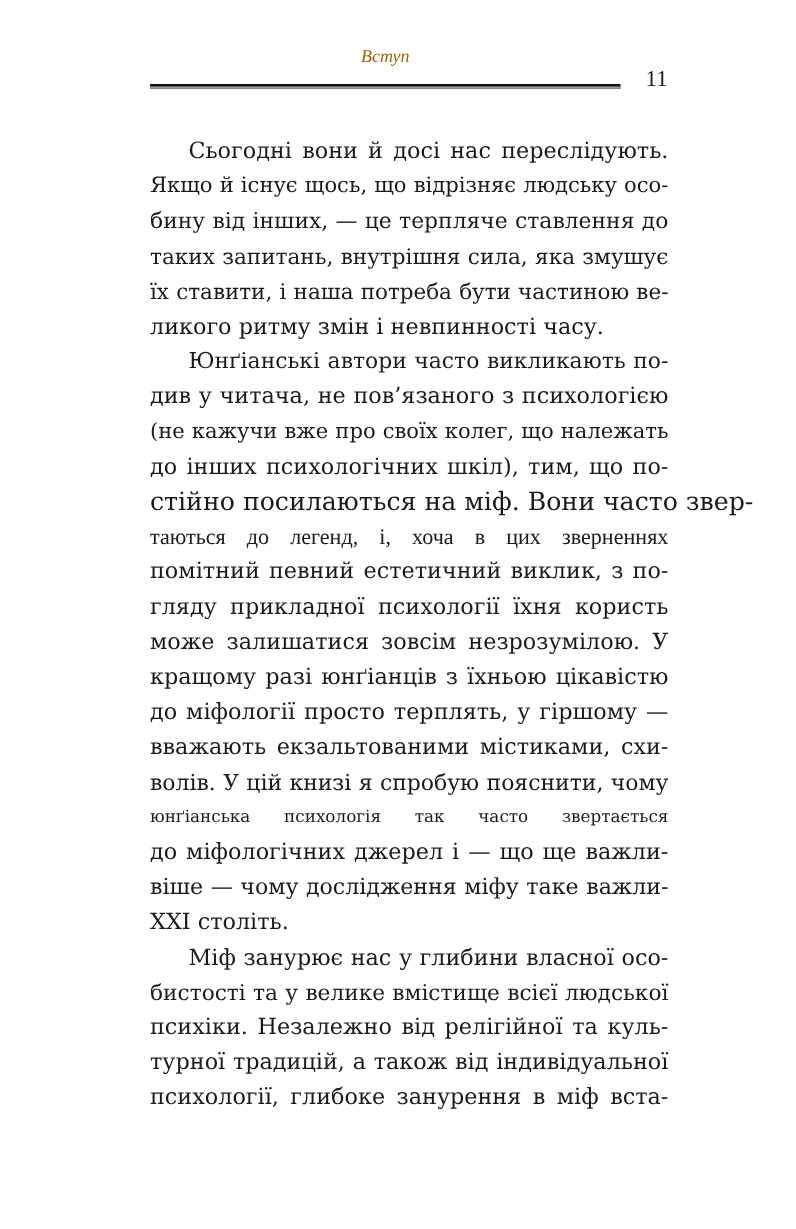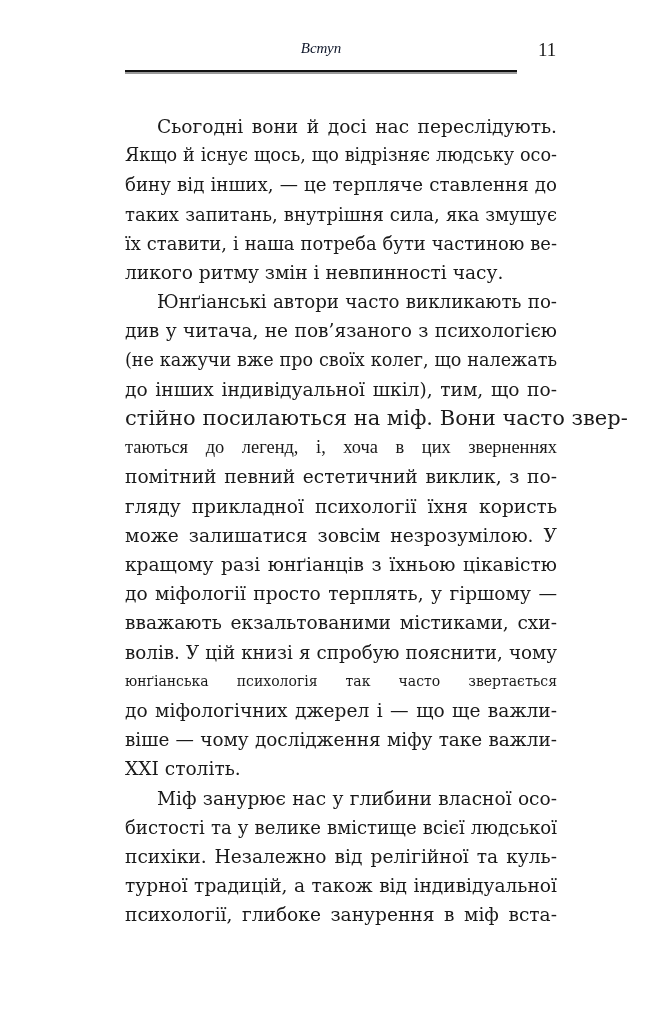--- a/index.html
+++ b/index.html
@@ -17,35 +17,35 @@
     }
     .running-head {
       position: absolute;
       left: 125px;
       top: 40px;
       width: 392px;
       text-align: center;
       font-style: italic;
       font-size: 15px;
       font-family: "Liberation Serif", serif;
-      color: #0f172a;
+      color: #a16207;
     }
     .head-rule {
       position: absolute;
       left: 125px;
       top: 70px;
       width: 392px;
       height: 2px;
       background: #111;
       border-bottom: 2px solid #9a9a9a;
     }
     .page-number {
       position: absolute;
       left: 538px;
-      top: 39px;
+      top: 56px;
       font-size: 19px;
       font-family: "Liberation Serif", serif;
       color: #1a1a1a;
     }
     .text-block {
       position: absolute;
       left: 125px;
       top: 112px;
       width: 432px;
       font-size: 18.6px;
@@ -79,21 +79,21 @@
     <span class="line" style="font-size: 17.5938px;">Якщо й існує щось, що відрізняє людську осо-</span>
     <span class="line" style="font-size: 18.221px;">бину від інших, — це терпляче ставлення до</span>
     <span class="line" style="font-size: 17.9733px;">таких запитань, внутрішня сила, яка змушує</span>
     <span class="line" style="font-size: 17.8972px;">їх ставити, і наша потреба бути частиною ве-</span>
     <span class="line last">ликого ритму змін і невпинності часу.</span>
   </div>
   <div class="para">
     <span class="line indent" style="font-size: 18.2307px;">Юнґіанські автори часто викликають по-</span>
     <span class="line">див у читача, не пов’язаного з психологією</span>
     <span class="line" style="font-size: 17.583px;">(не кажучи вже про своїх колег, що належать</span>
-    <span class="line">до інших індивідуальної шкіл), тим, що по-</span>
+    <span class="line">до інших психологічних шкіл), тим, що по-</span>
     <span class="line" style="font-size: 21px;">стійно посилаються на міф. Вони часто звер-</span>
     <span class="line" style="font-size: 18.4396px; font-family: Liberation Serif, serif;">таються до легенд, і, хоча в цих зверненнях</span>
     <span class="line">помітний певний естетичний виклик, з по-</span>
     <span class="line">гляду прикладної психології їхня користь</span>
     <span class="line">може залишатися зовсім незрозумілою. У</span>
     <span class="line">кращому разі юнґіанців з їхньою цікавістю</span>
     <span class="line">до міфології просто терплять, у гіршому —</span>
     <span class="line">вважають екзальтованими містиками, схи-</span>
     <span class="line" style="font-size: 18.2802px;">волів. У цій книзі я спробую пояснити, чому</span>
     <span class="line" style="font-size: 14px;">юнґіанська психологія так часто звертається</span>

